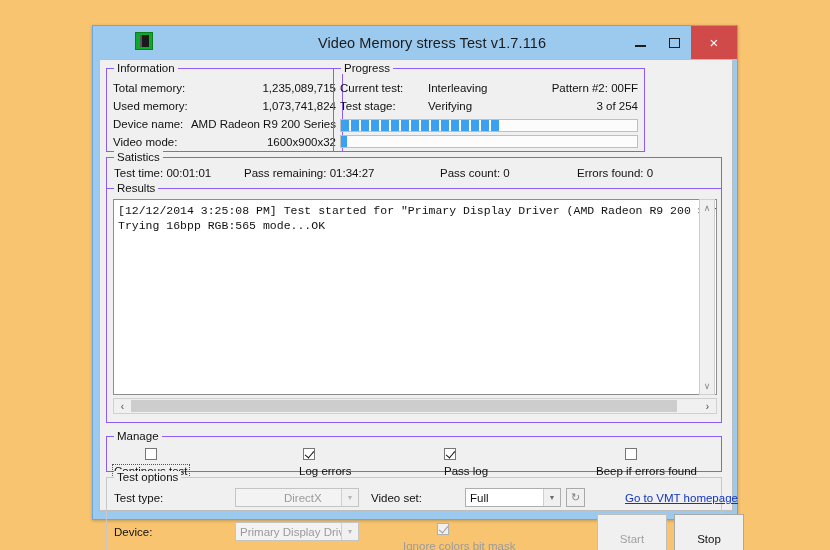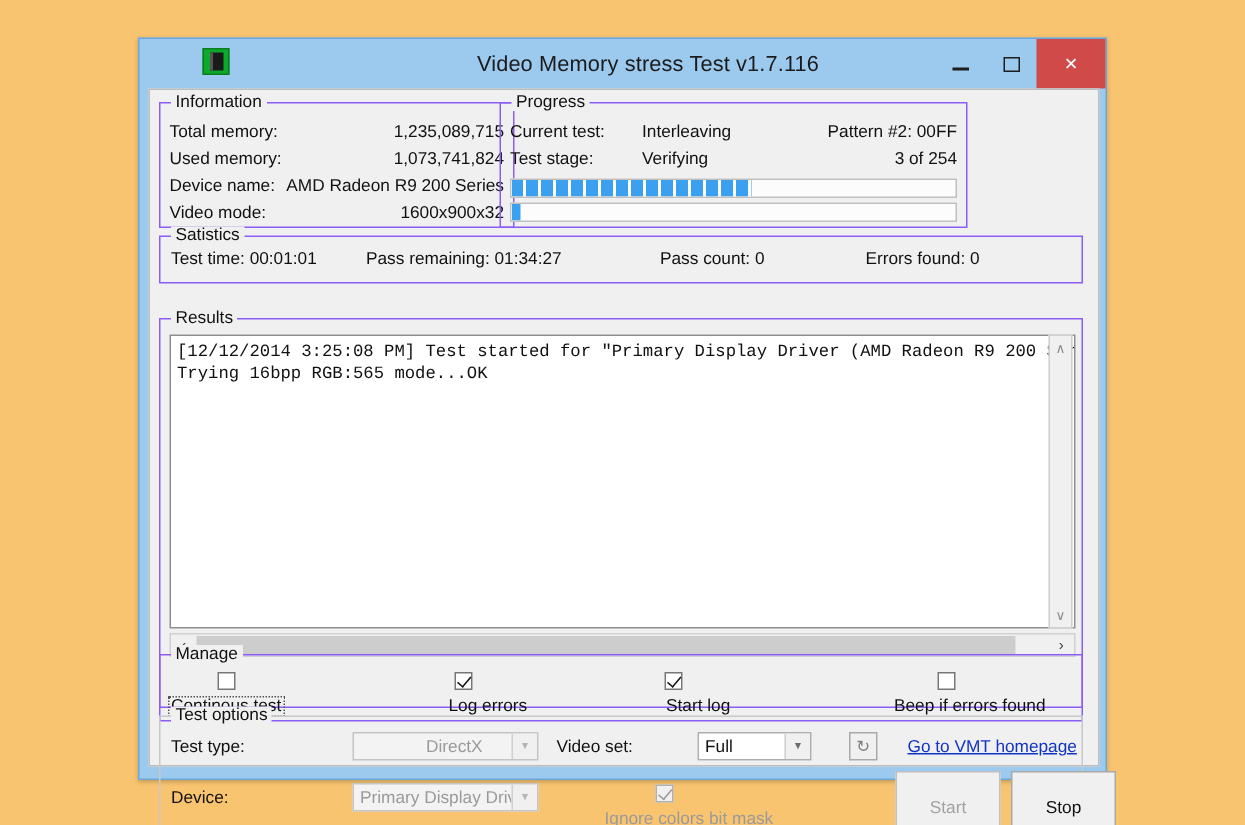--- a/index.html
+++ b/index.html
@@ -135,21 +135,21 @@
       #3aa0ef 0px, #3aa0ef 8px,
       #fcfcfc 8px, #fcfcfc 10px
     );
   }
 
   
   #grp-stat { left: 6px; top: 97px; width: 616px; height: 32px; }
   .stat-item { position: absolute; top: 9px; font-size: 11.5px; color: #111; white-space: nowrap; }
 
   
-  #grp-res { left: 6px; top: 152px; width: 616px; height: 269px; }
+  #grp-res { left: 6px; top: 128px; width: 616px; height: 235px; }
   .results-box {
     position: absolute;
     left: 6px; top: 10px;
     width: 604px; height: 196px;
     background: #fff;
     border: 1px solid #8d8d8d;
     box-sizing: border-box;
     overflow: hidden;
   }
   .results-text {
@@ -268,20 +268,21 @@
   }
   .btn.disabled { color: #a2a2a2; border-color: #bfbfbf; }
   .btn.small { font-size: 11px; color: #808080; }
 
   .link {
     position: absolute;
     font-size: 11.5px;
     color: #1134c4;
     text-decoration: underline;
     white-space: nowrap;
+    margin-left: 20px;
   }
 </style>
 </head>
 <body>
 
 <div id="page">
 
   <div class="window">
 
     <div class="titlebar">
@@ -384,38 +385,38 @@
         <div class="cb-wrap" style="left:6px">
           <span class="cbox"></span>
           <span class="cb-label focus">Continous test</span>
         </div>
         <div class="cb-wrap" style="left:160px">
           <span class="cbox checked"></span>
           <span class="cb-label">Log errors</span>
         </div>
         <div class="cb-wrap" style="left:305px">
           <span class="cbox checked"></span>
-          <span class="cb-label">Start log</span>
+          <span class="cb-label">Pass log</span>
         </div>
         <div class="cb-wrap" style="left:457px">
           <span class="cbox"></span>
           <span class="cb-label">Beep if errors found</span>
         </div>
       </div>
 
       <div class="opts-outer">
         <div class="opts-legend">Test options</div>
 
         <div class="opt-row-lbl" style="left:7px; top:14px">Test type:</div>
         <div class="combo disabled" style="left:128px; top:10px; width:124px;padding-left:44px;">
           <span class="txt">DirectX</span>
           <span class="arr">▼</span>
         </div>
         <div class="opt-row-lbl" style="left:264px; top:14px">Video set:</div>
-        <div class="combo" style="left:358px; top:10px; width:76px;">
+        <div class="combo" style="left:358px; top:10px; width:96px;">
           <span class="txt">Full</span>
           <span class="arr">▼</span>
         </div>
         <div class="btn small" style="left:459px; top:10px; width:19px; height:19px;">↻</div>
 
         <div class="link" style="left:498px; top:14px">Go to VMT homepage</div>
 
         <div class="opt-row-lbl" style="left:7px; top:48px">Device:</div>
         <div class="combo disabled" style="left:128px; top:44px; width:124px;">
           <span class="txt">Primary Display Driv</span>

